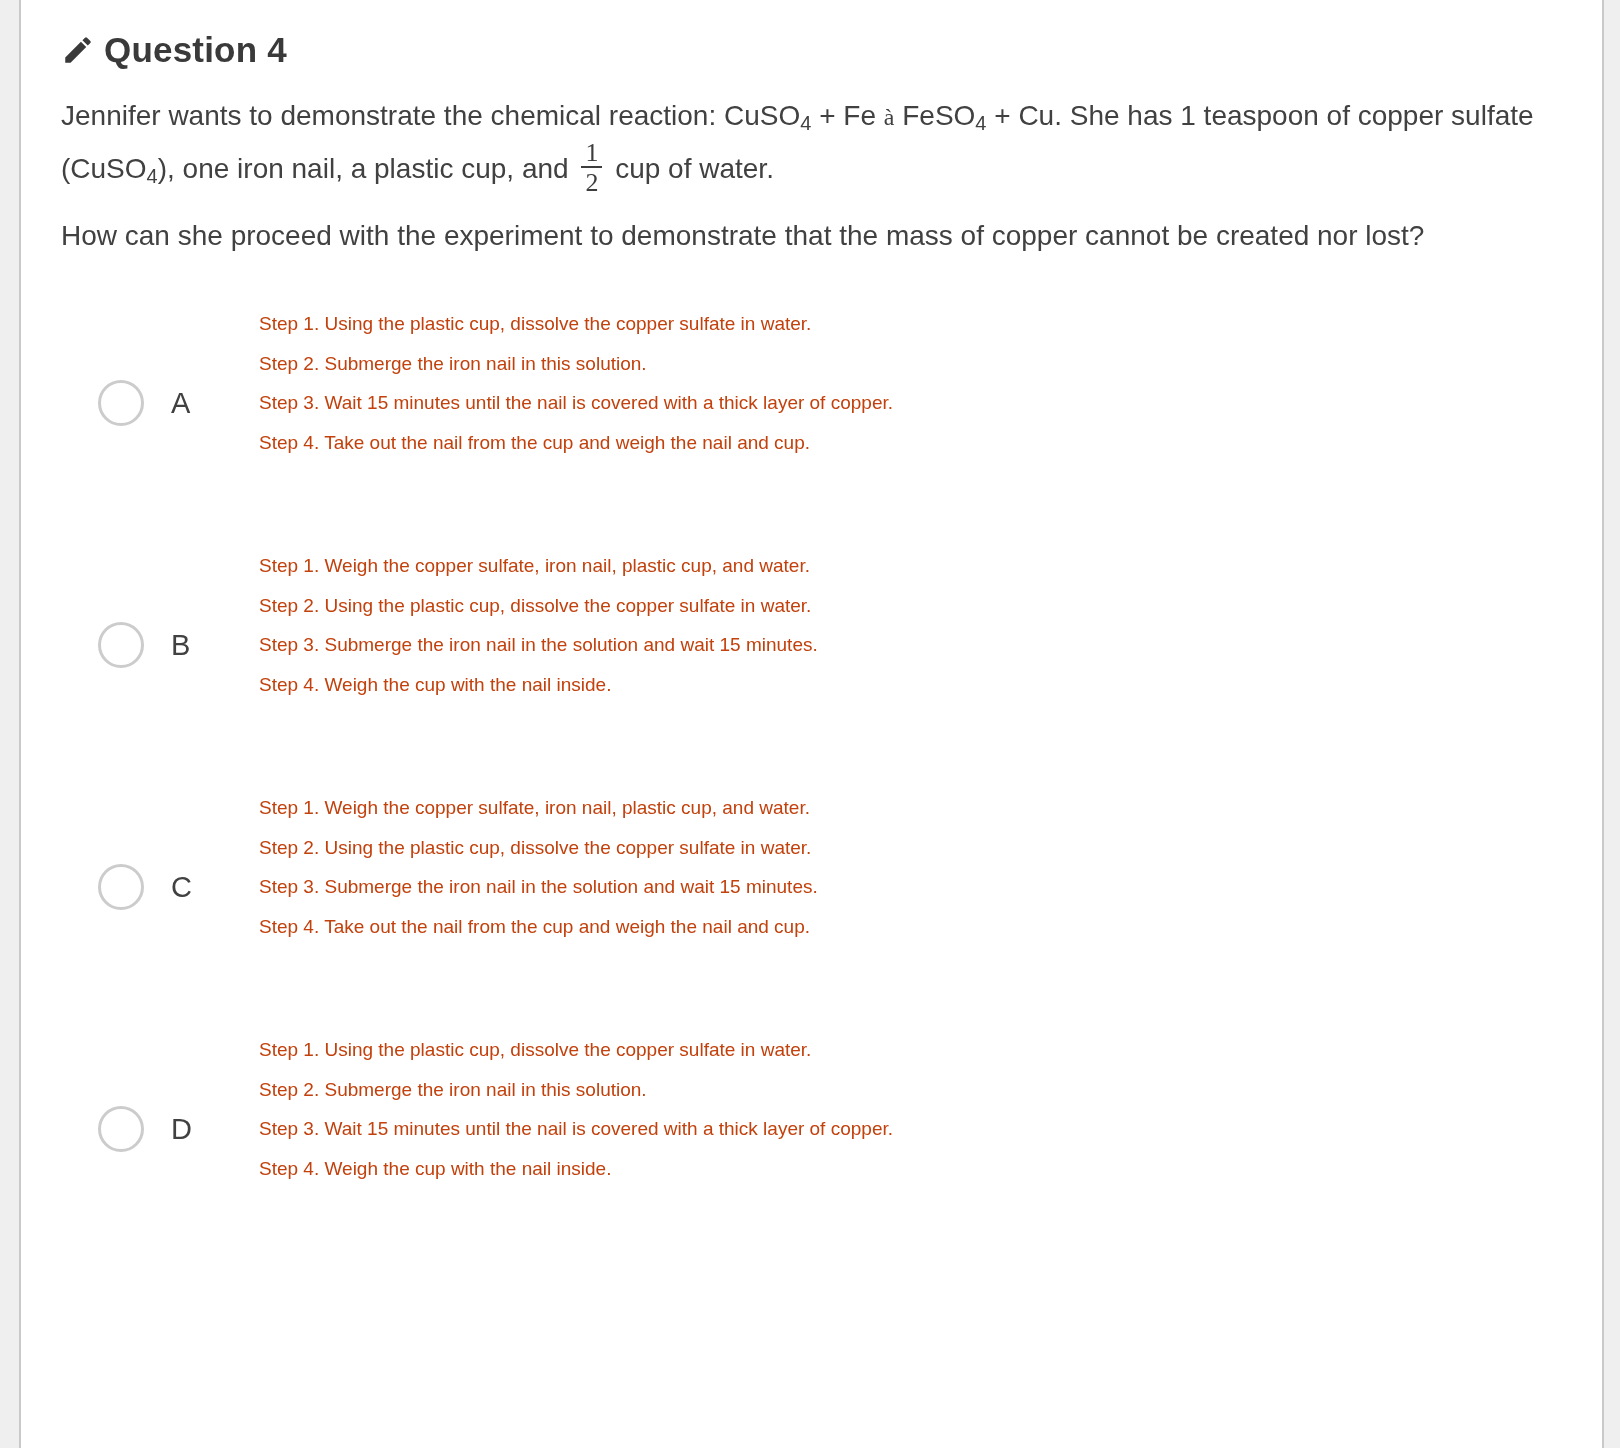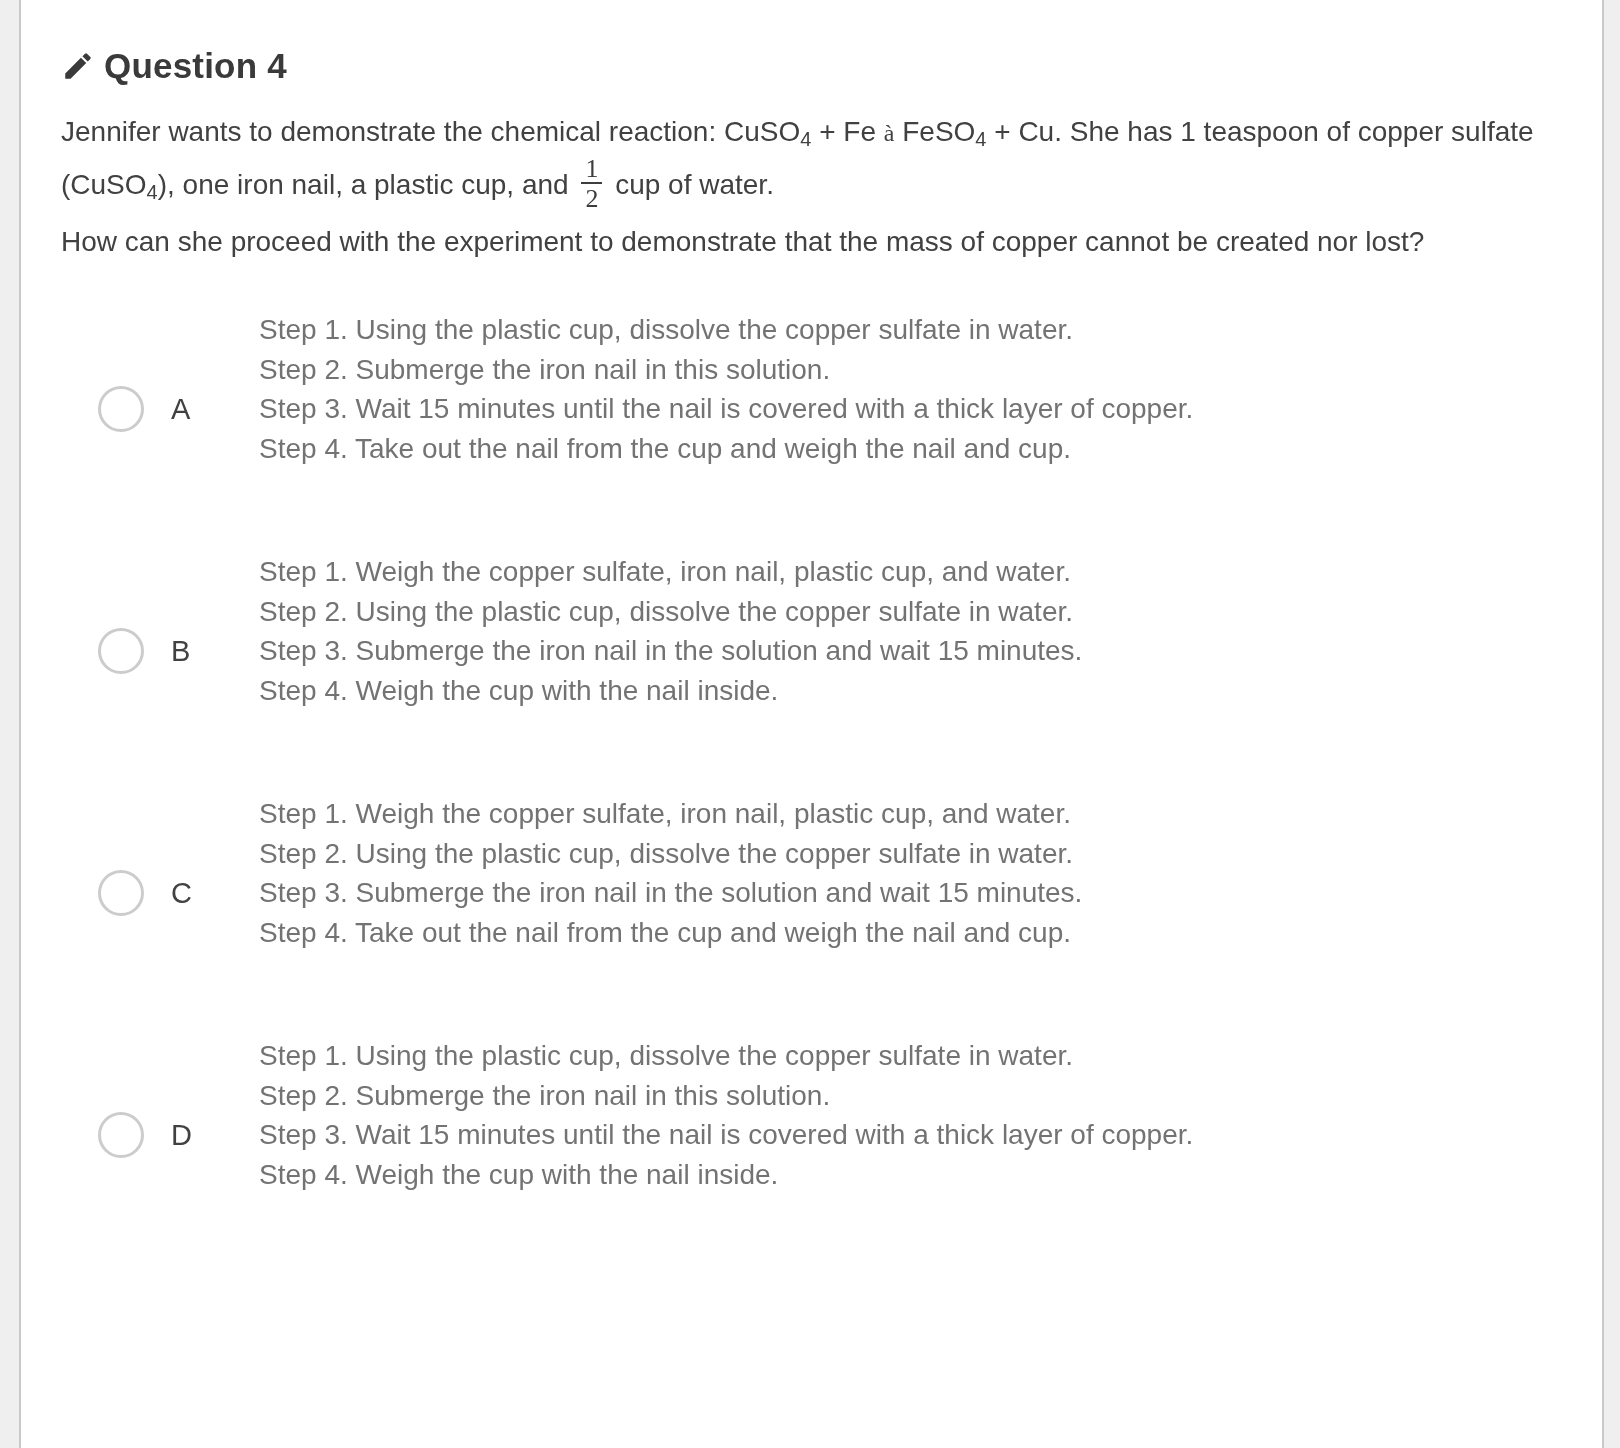--- a/index.html
+++ b/index.html
@@ -14,21 +14,21 @@
     overflow: hidden;
   }
   .card {
     box-sizing: border-box;
     margin-left: 19px;
     margin-right: 16px;
     min-height: 1448px;
     background: #ffffff;
     border-left: 2px solid #c9c9c9;
     border-right: 2px solid #c9c9c9;
-    padding: 46px 40px 60px 40px;
+    padding: 30px 40px 60px 40px;
   }
   .header {
     display: flex;
     align-items: center;
     gap: 9px;
   }
   .header svg {
     width: 34px;
     height: 34px;
     fill: #3a3a3a;
@@ -63,21 +63,21 @@
     font-size: 26px;
     line-height: 25px;
     margin: 0 5px;
     position: relative;
     top: -3px;
     color: #3d3d3d;
   }
   .frac-num { display: block; padding: 0 4px 1px; }
   .frac-den { display: block; border-top: 2px solid #3d3d3d; padding: 2px 4px 0; }
   .prompt {
-    margin-top: 8px;
+    margin-top: 18px;
     font-size: 28px;
     line-height: 40px;
     color: #414141;
     max-width: 1505px;
   }
   .options { margin-top: 48px; }
   .option {
     display: flex;
     align-items: center;
     margin: 0 0 84px 37px;
@@ -97,23 +97,23 @@
     flex: none;
   }
   .letter {
     margin-left: 27px;
     min-width: 28px;
     font-size: 29px;
     color: #414141;
   }
   .steps {
     margin-left: 60px;
-    font-size: 28px;
+    font-size: 19px;
     line-height: 39.5px;
-    color: #737373;
+    color: #c2410c;
   }
 </style>
 </head>
 <body>
 
 <div class="card">
 
   <div class="header">
     <span>
       <svg viewBox="0 0 24 24" aria-hidden="true">

